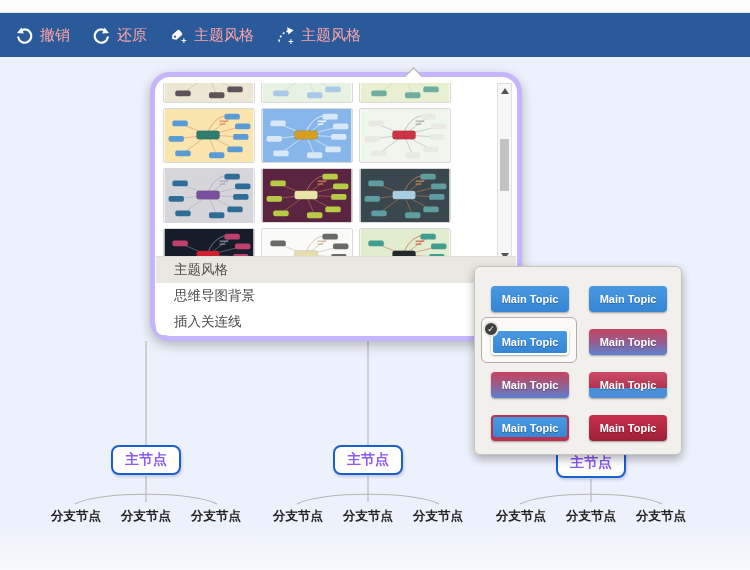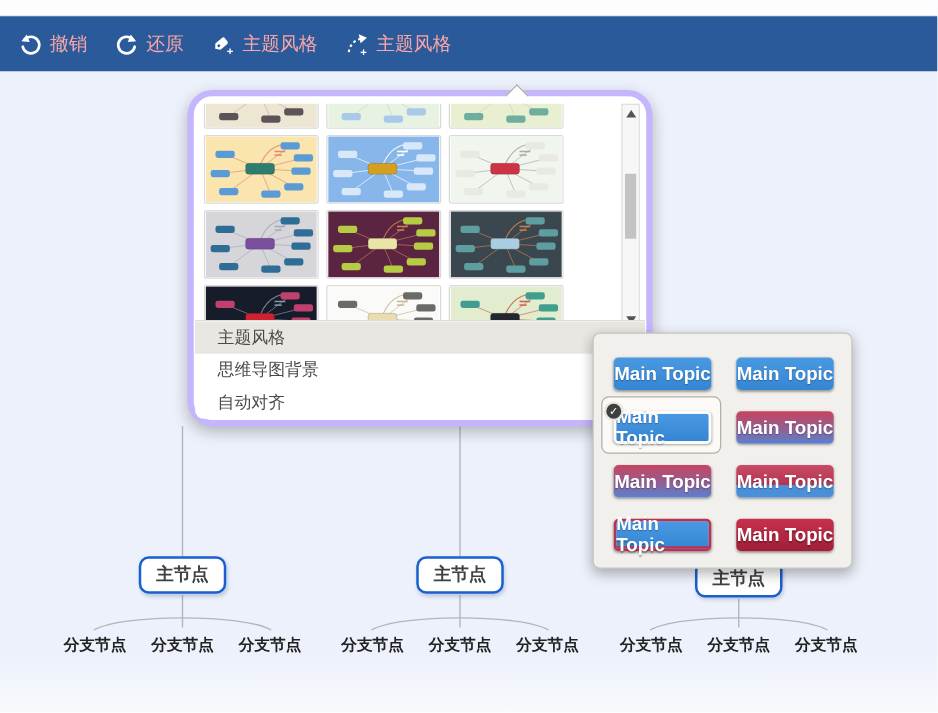--- a/index.html
+++ b/index.html
@@ -10,21 +10,21 @@
 
 .top-strip{position:absolute;top:0;left:0;width:750px;height:13px;background:#fdfdfe;border-bottom:1px solid #e4e7ef}
 .toolbar{position:absolute;top:13px;left:0;width:750px;height:44px;background:#2b5a9b;display:flex;align-items:stretch;padding-left:4px;z-index:5}
 .tb-btn{display:flex;align-items:center;gap:6px;padding:16px 11px;color:#fca5a5;font-size:15px;white-space:nowrap;cursor:default}
 .tb-btn.active{background:#1c4a8e}
 .tb-icon{display:flex;align-items:center}
 
 
 #connectors{position:absolute;left:0;top:0;z-index:1}
 .main-node{position:absolute;width:70px;height:30px;background:#fff;border:2px solid #1a5fd0;border-radius:8px;
-color:#404040;font-weight:bold;font-size:14px;display:flex;align-items:center;justify-content:center;
+color:#8b5cf6;font-weight:bold;font-size:14px;display:flex;align-items:center;justify-content:center;
 z-index:2;box-shadow:1px 2px 3px rgba(30,60,120,.2)}
 .branch-label{position:absolute;width:72px;text-align:center;font-size:12.5px;font-weight:600;color:#222;z-index:2}
 
 
 .style-panel{position:absolute;left:150px;top:72px;width:372px;height:269px;background:#fff;
 border:5px solid #c4b5fd;border-radius:20px;box-shadow:0 4px 12px rgba(0,0,0,.25);z-index:10}
 .caret{position:absolute;top:-7px;left:252px;width:13px;height:13px;background:#fff;
 border-left:1px solid #a9a9a7;border-top:1px solid #a9a9a7;transform:rotate(45deg)}
 .thumb-viewport{position:absolute;left:8px;top:6px;width:288px;height:181px;overflow:hidden}
 .thumb-grid{position:absolute;top:-35px;left:0;display:grid;grid-template-columns:repeat(3,92px);gap:5px 6px}
@@ -41,21 +41,21 @@
 font-size:13.5px;color:#4a4a48}
 .menu-item.hl{background:#e9e7e1}
 .menu-arrow{color:#999;font-size:11px;line-height:1}
 
 
 .topic-panel{position:absolute;left:474px;top:266px;width:208px;height:189px;background:#f1f0ec;
 border:1px solid #c6c4bd;border-radius:6px;box-shadow:0 4px 10px rgba(0,0,0,.3);z-index:11}
 .sel-box{position:absolute;left:6px;top:50px;width:96px;height:46px;background:#fbfaf7;border:1px solid #b2afa7;border-radius:6px}
 .sel-badge{position:absolute;left:8px;top:54px;width:16px;height:16px;border-radius:50%;background:#3f3f3f;
 border:2px solid #e9e7e2;color:#fff;font-size:9px;display:flex;align-items:center;justify-content:center;z-index:3}
-.topic-btn{position:absolute;width:78px;height:26px;border-radius:4px;color:#fff;font-weight:bold;font-size:15px;
+.topic-btn{position:absolute;width:78px;height:26px;border-radius:4px;color:#fff;font-weight:bold;font-size:11px;
 display:flex;align-items:center;justify-content:center;text-shadow:0 1px 1px rgba(0,0,0,.3);
 box-shadow:0 1px 2px rgba(0,0,0,.35);z-index:2}
 .topic-btn.selected{border:2px solid #fff}
 </style>
 </head>
 <body>
 
 <div class="top-strip"></div>
 
 <div class="toolbar" id="toolbar">
@@ -449,21 +449,21 @@
   <div class="menu" id="style-menu">
       <div class="menu-item hl">
     <span class="menu-label">主题风格</span>
     <span class="menu-arrow">▸</span>
   </div>
       <div class="menu-item">
     <span class="menu-label">思维导图背景</span>
     <span class="menu-arrow">▸</span>
   </div>
       <div class="menu-item">
-    <span class="menu-label">自动对齐</span>
+    <span class="menu-label">插入关连线</span>
     <span class="menu-arrow" style="visibility: hidden;">▸</span>
   </div>
     </div>
 </div>
 
 <div class="topic-panel" id="topic-panel">
   <div class="sel-box"></div>
   <div class="sel-badge">✓</div>
 <div class="topic-btn" style="left: 16px; top: 19px; background: linear-gradient(rgb(74, 152, 226), rgb(52, 134, 211));">Main Topic</div>
     <div class="topic-btn" style="left: 114px; top: 19px; background: linear-gradient(rgb(74, 152, 226), rgb(52, 134, 211));">Main Topic</div>

